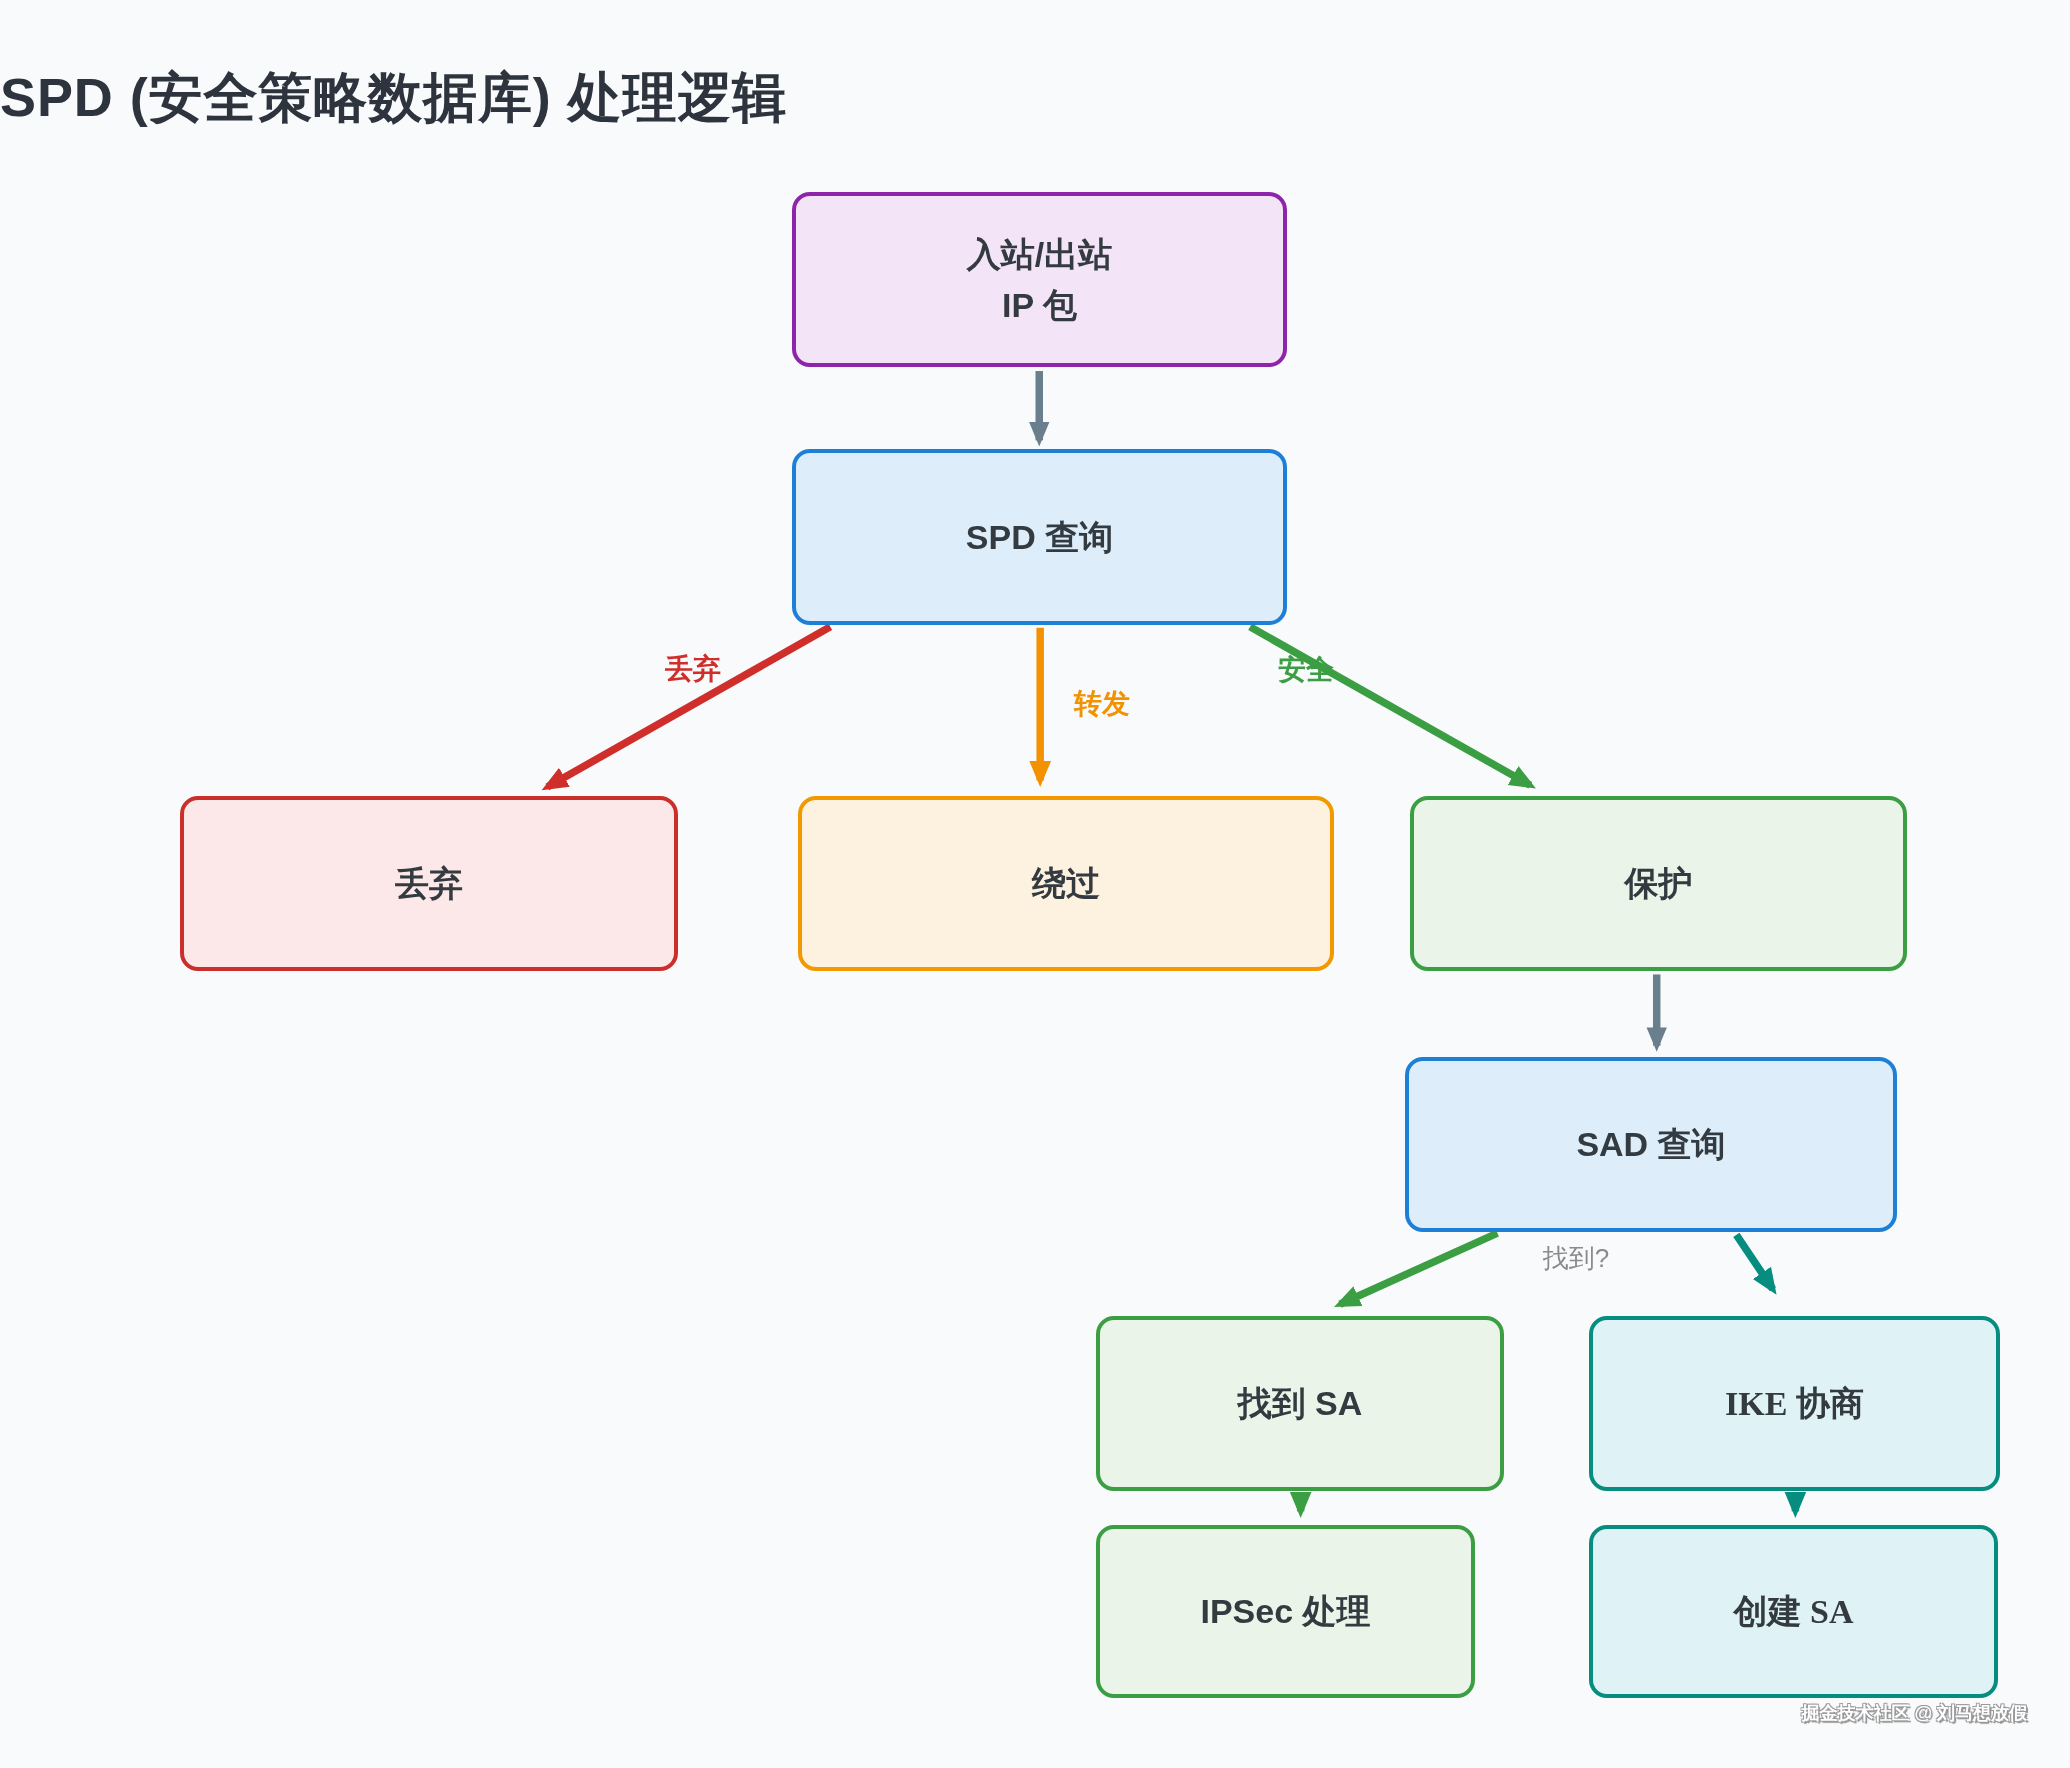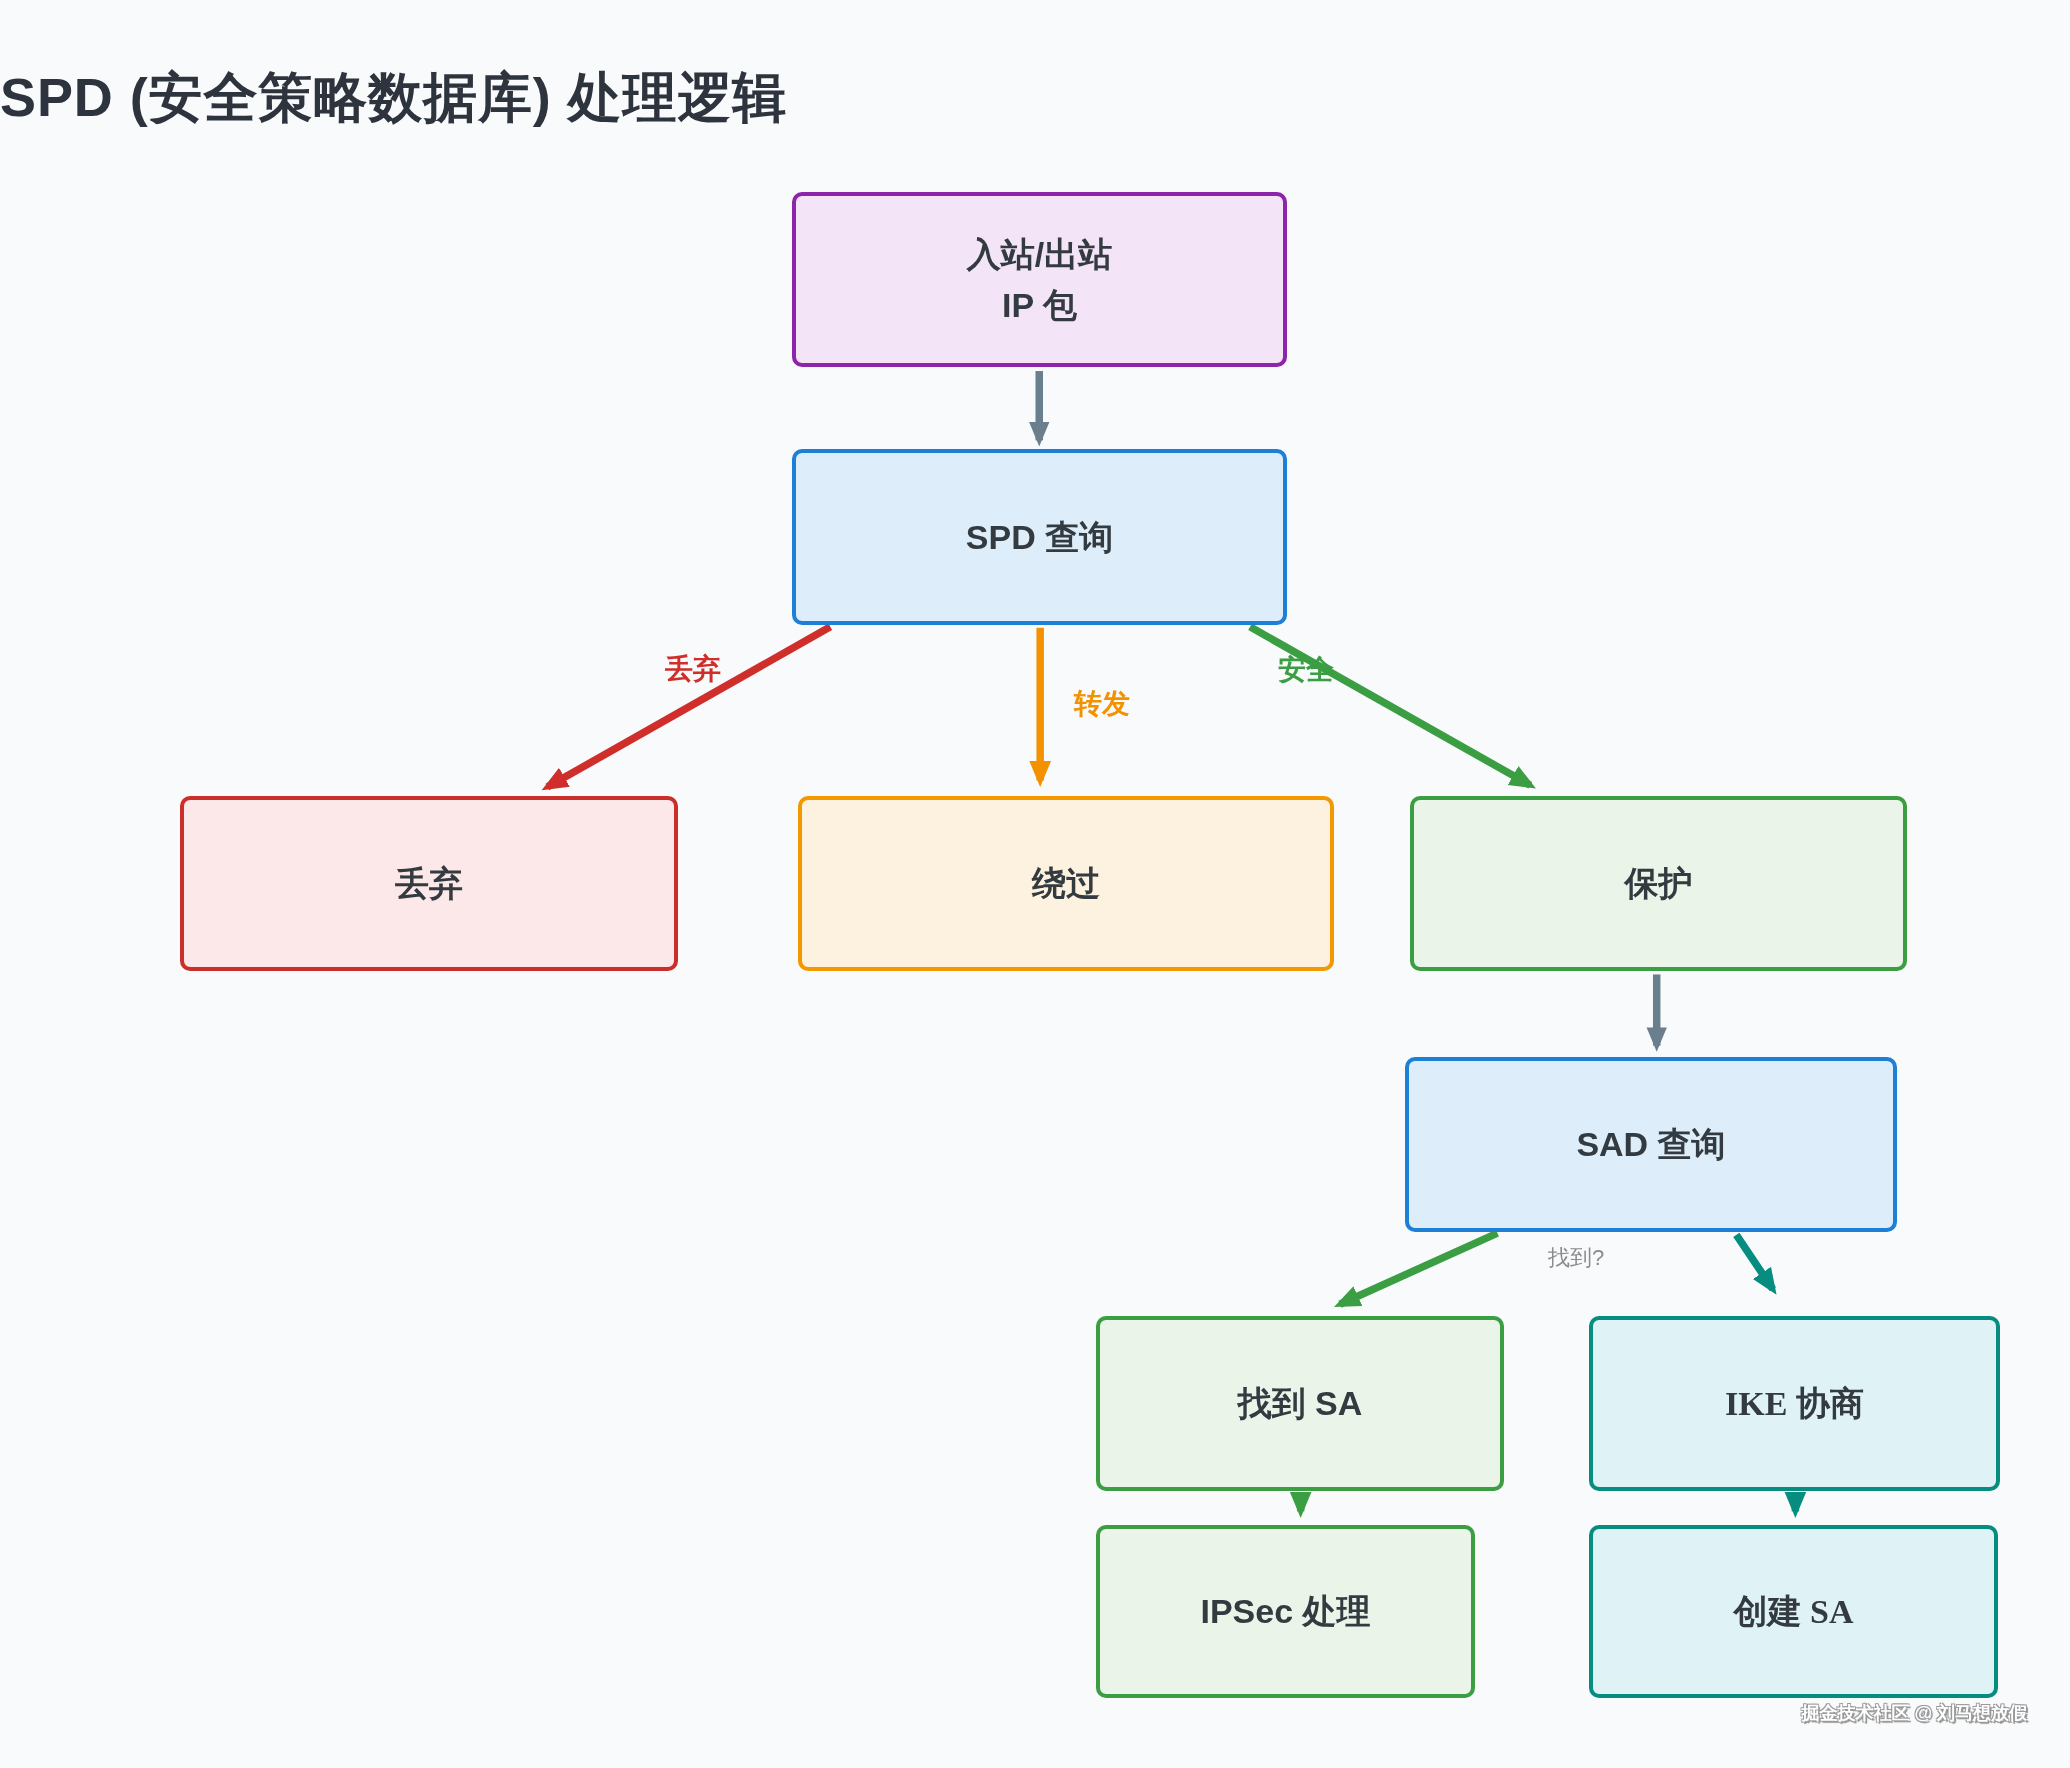--- a/index.html
+++ b/index.html
@@ -7,21 +7,21 @@
     width:2071px;height:1769px;position:relative;overflow:hidden;
     background:var(--bg,#f8fafc);
     font-family:"Liberation Sans","DejaVu Sans",sans-serif;
   }
   .title{
     position:absolute;left:0;top:62px;width:1875px;
     font-size:54px;font-weight:bold;color:var(--ink-title,#2e343d);
     letter-spacing:0.9px;
   }
   .node{
-    position:absolute;box-sizing:border-box;border:4.7px solid #999;border-radius:10px;
+    position:absolute;box-sizing:border-box;border:4.7px solid #999;border-radius:18px;
     display:flex;flex-direction:column;align-items:center;justify-content:center;
     font-size:34px;font-weight:bold;color:var(--ink,#333);line-height:1.5;
     text-align:center;
   }
   .node.purple{border-color:var(--purple-border);background:var(--purple-fill);}
   .node.blue{border-color:var(--blue-border);background:var(--blue-fill);}
   .node.red{border-color:var(--red-border);background:var(--red-fill);}
   .node.orange{border-color:var(--orange-border);background:var(--orange-fill);}
   .node.green{border-color:var(--green-border);background:var(--green-fill);}
   .node.teal{border-color:var(--teal-border);background:var(--teal-fill);font-family:Liberation Serif, serif;}
@@ -39,21 +39,21 @@
 
   svg.edges{position:absolute;left:0;top:0;}
 
   .edge-label{
     position:absolute;transform:translate(-50%,-50%);
     font-size:28px;font-weight:bold;white-space:nowrap;
   }
   .el-discard{left:693px;top:669px;color:var(--red-arrow);}
   .el-bypass{left:1102px;top:704px;color:var(--orange-arrow);}
   .el-secure{left:1306px;top:670px;color:var(--green-arrow);}
-  .el-found{left:1576px;top:1258px;color:var(--label-gray);font-weight:normal;font-size:22px;}
+  .el-found{left:1576px;top:1258px;color:var(--label-gray);font-weight:normal;font-size:26px;}
 
   .watermark{
     position:absolute;right:44px;top:1701px;
     font-size:18px;font-weight:bold;color:var(--watermark,#fff);white-space:nowrap;
     text-shadow:-0.9px -0.9px 0 #9a9a9a,0.9px -0.9px 0 #9a9a9a,-0.9px 0.9px 0 #9a9a9a,1.9px 1.9px 0.9px #8f8f8f;
   }
 </style>
 </head>
 <body>
 

